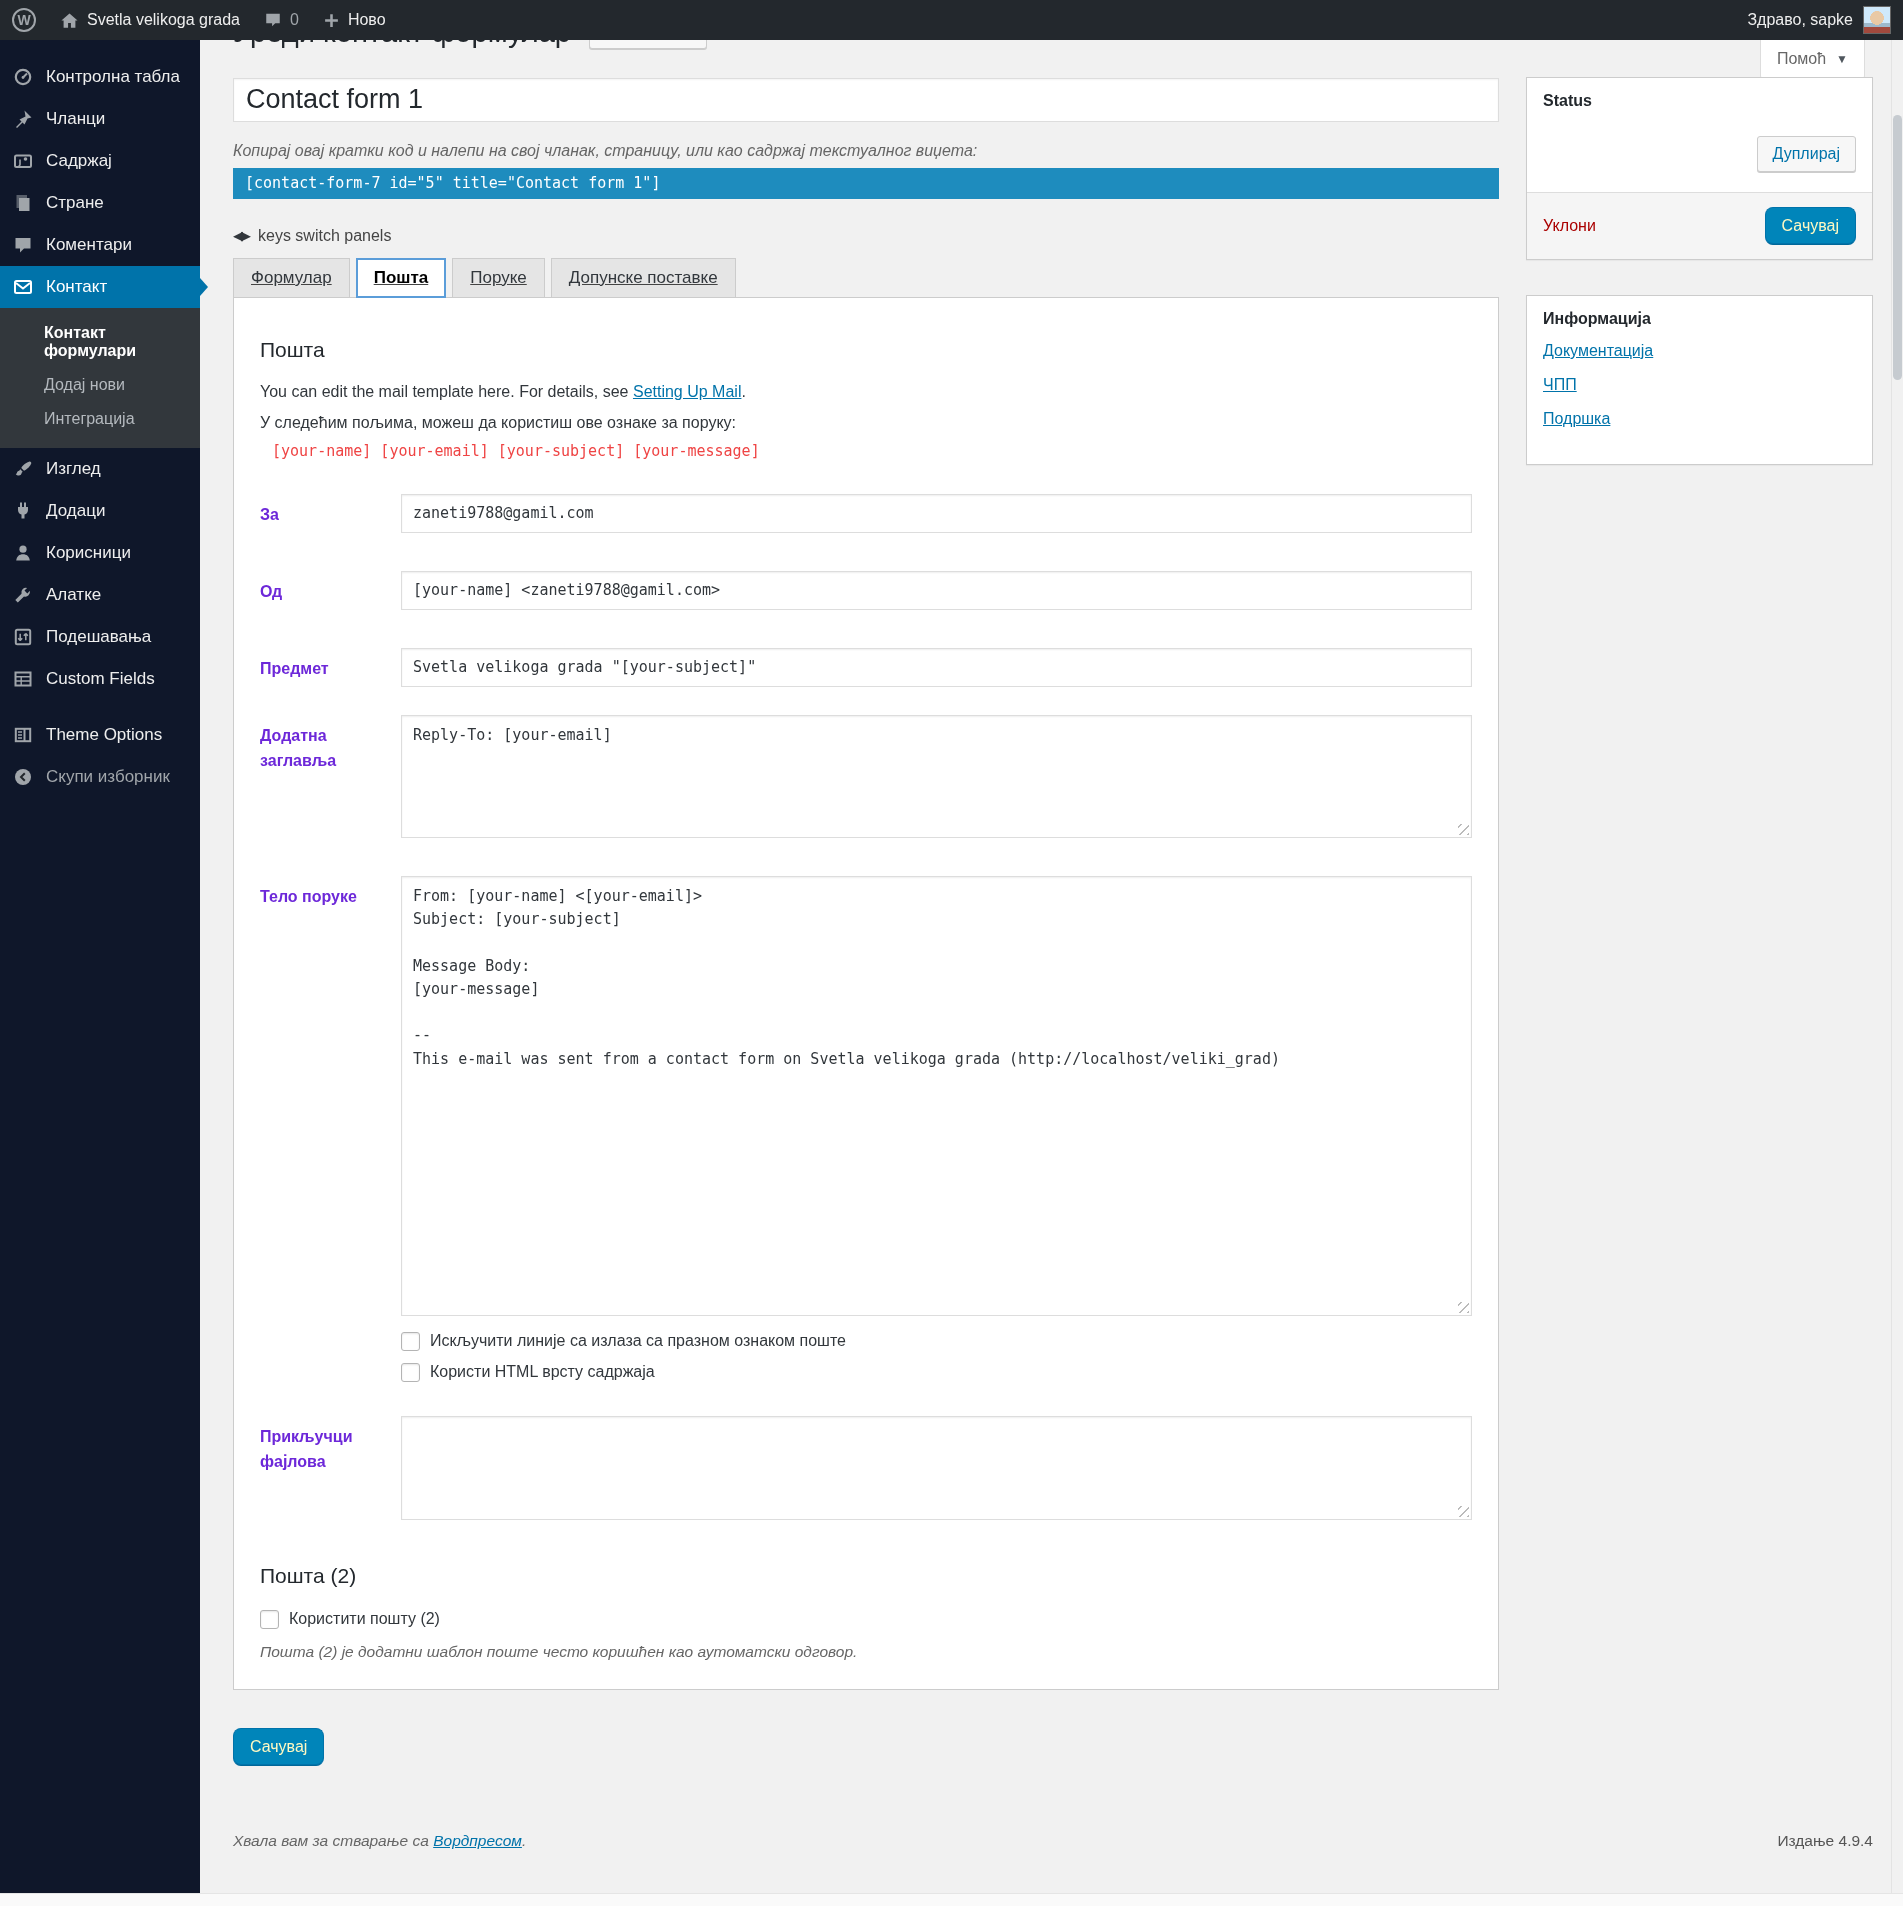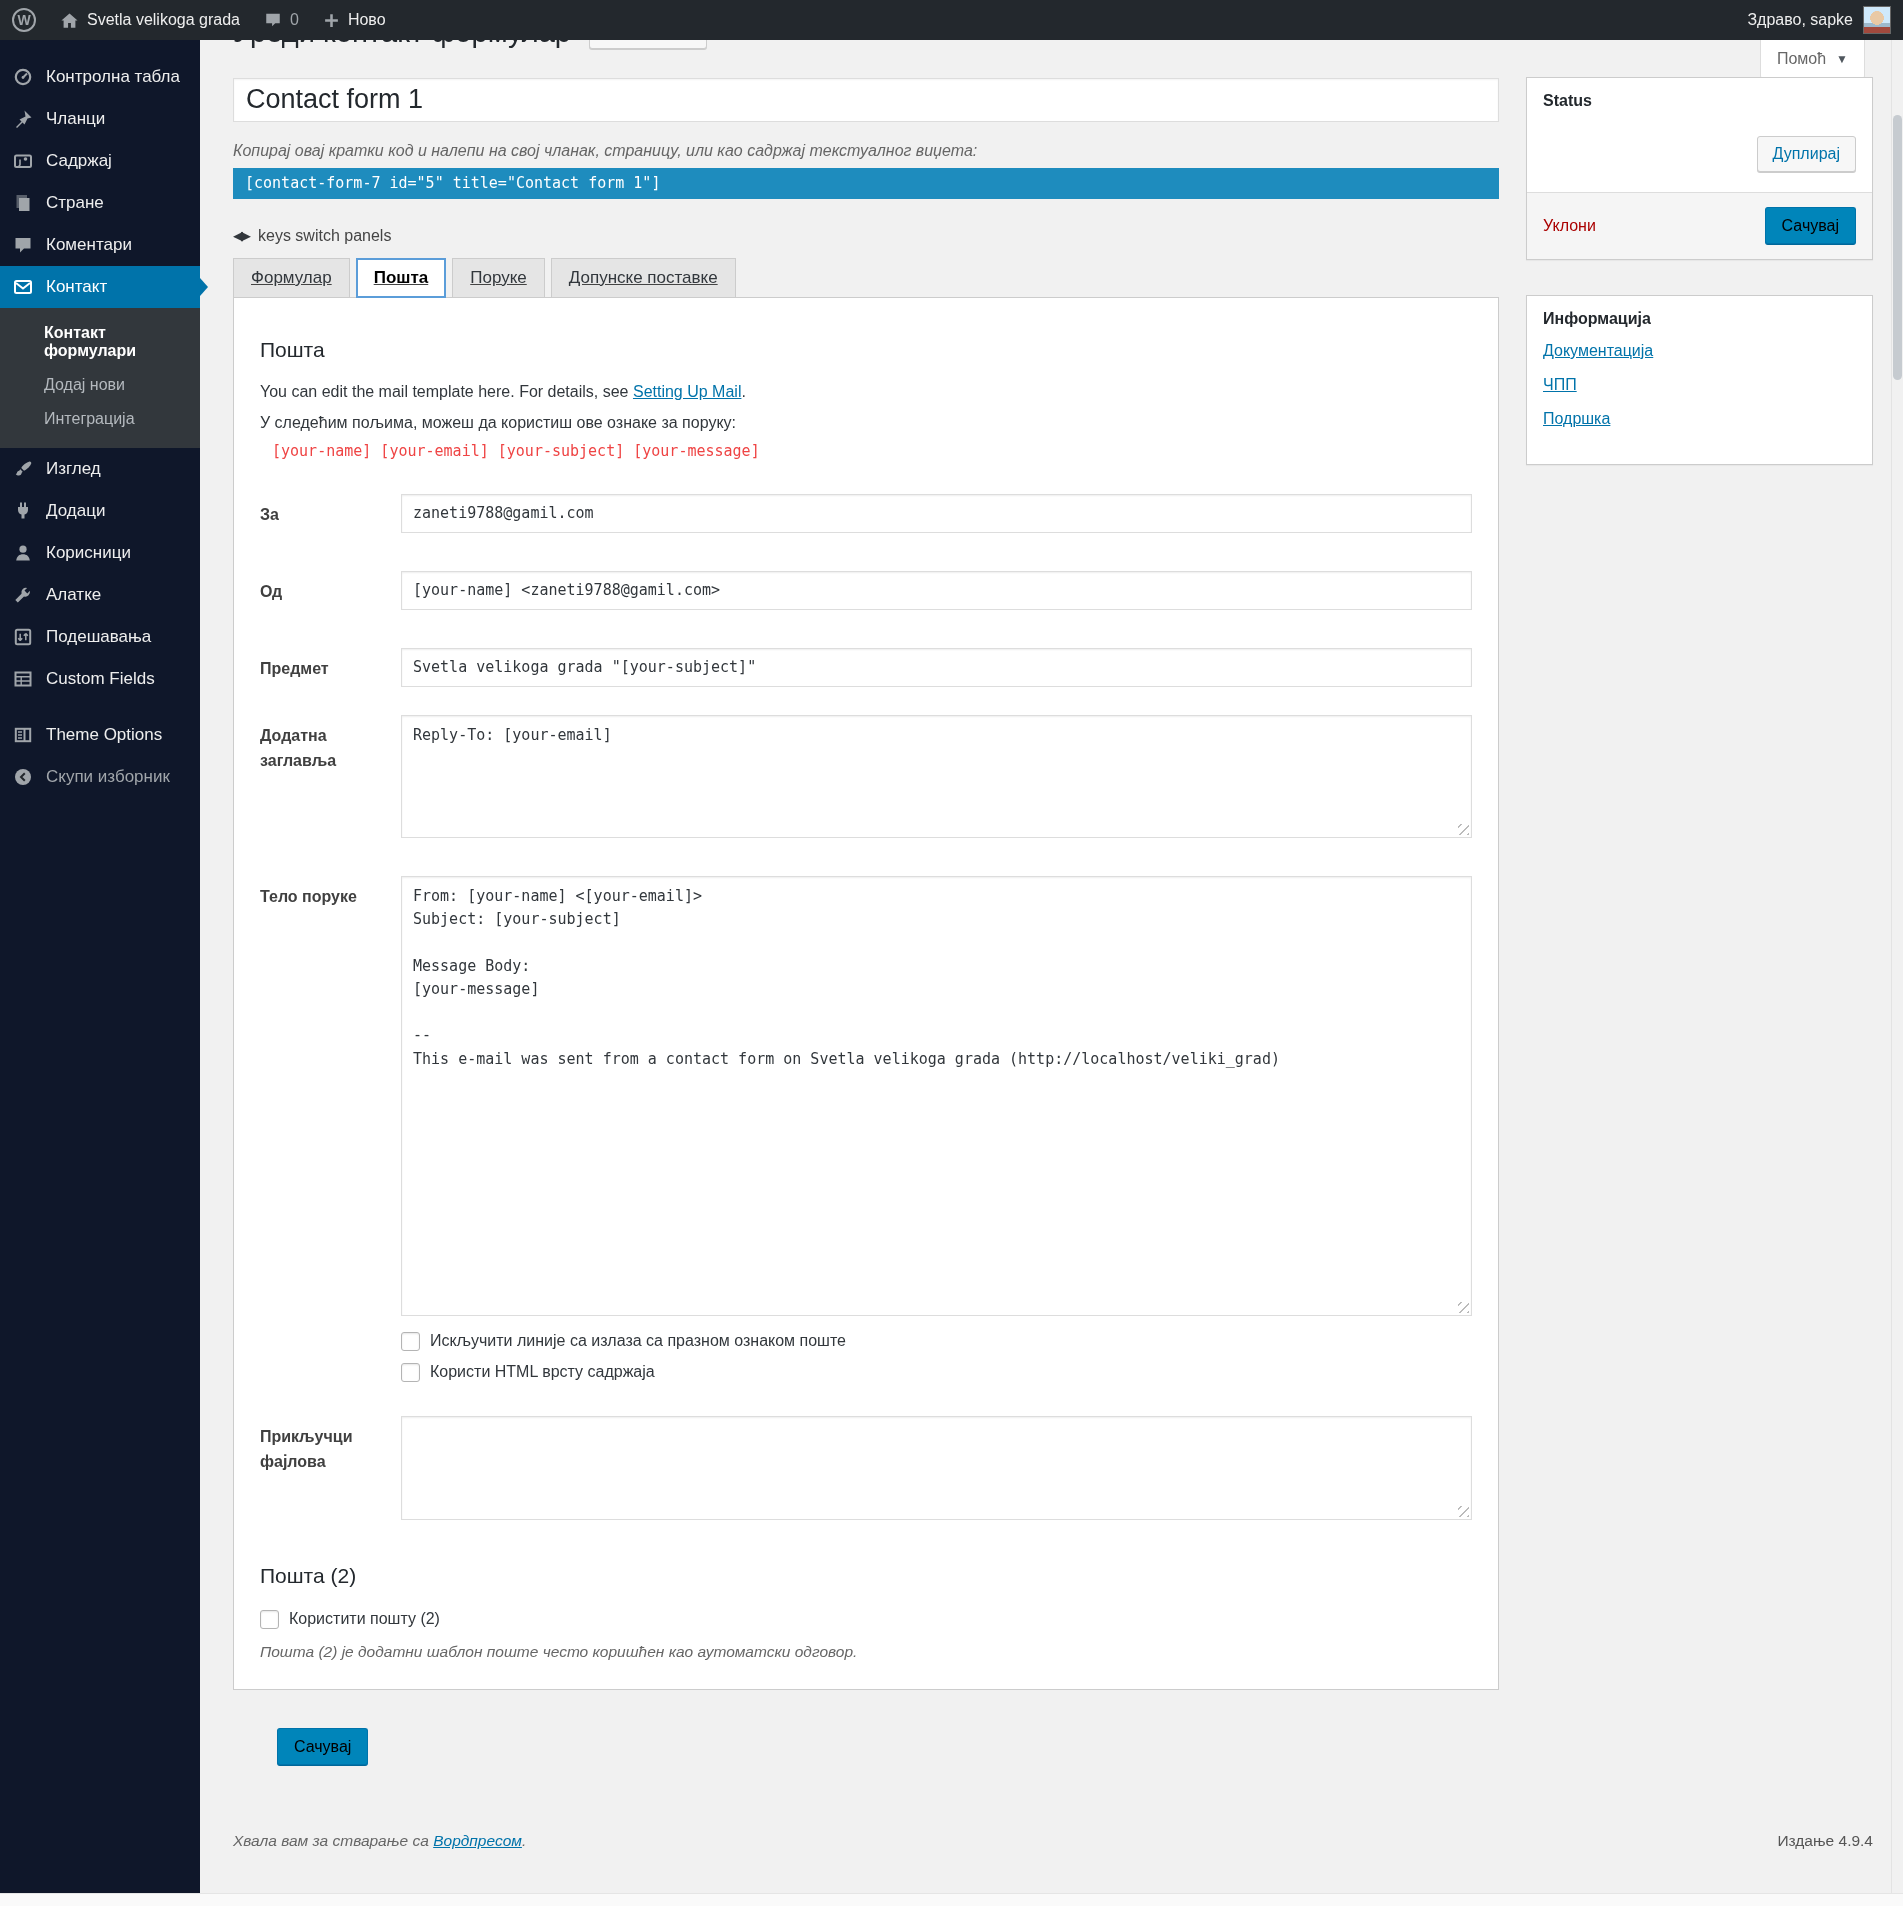--- a/index.html
+++ b/index.html
@@ -110,21 +110,21 @@
 
   .editor-panel { background:#fff; border:1px solid #ccc; padding:26px 26px 22px; position:relative; z-index:1; }
   .panel-h2 { font-size:21px; font-weight:400; color:#23282d; margin:14px 0 18px; }
   .intro p { font-size:16px; color:#32373c; margin-bottom:7px; line-height:1.5; }
   .mail-tags {
     font-family:"DejaVu Sans Mono", monospace; font-size:15px; color:#ef4444;
     padding-left:12px; margin-bottom:34px; letter-spacing:0;margin-top:6px;
   }
 
   .frow { display:flex; margin-bottom:38px; }
-  .flabel { width:141px; flex:none; padding-top:9px; font-size:16px; font-weight:600; color:#404040; line-height:1.55; padding-right:10px; }
+  .flabel { width:141px; flex:none; padding-top:9px; font-size:16px; font-weight:600; color:#6d28d9; line-height:1.55; padding-right:10px; }
   .fctl { flex:1; }
   .text-ctl {
     width:100%; border:1px solid #ddd; background:#fff; color:#32373c;
     font-family:"DejaVu Sans Mono", monospace; font-size:15px;
     padding:8px 11px; box-shadow:inset 0 1px 2px rgba(0,0,0,.07); display:block;
   }
   input.text-ctl { height:39px; }
   textarea.text-ctl { resize:none; line-height:1.55; position:relative; }
   .ta-wrap { position:relative; }
   .ta-wrap::after {
@@ -143,22 +143,22 @@
     width:19px; height:19px; background:#fff; border:1px solid #b4b4b4; border-radius:3px;
     box-shadow:inset 0 1px 2px rgba(0,0,0,.1); cursor:pointer; flex:none;
   }
   .cb-gap { margin-bottom:34px; }
 
   .mail2-h2 { font-size:21px; font-weight:400; color:#23282d; margin:44px 0 22px; }
   .mail2-note { font-style:italic; color:#666; font-size:15.5px; margin:14px 0 6px; }
 
   .btn-primary {
     background:#0085ba; border:1px solid #0073aa; border-bottom-color:#006799;
-    color:#000000; border-radius:3px; padding:9px 16px; font-size:16px; cursor:pointer;
-    box-shadow:inset 0 -1px 0 #0073aa; font-family:"Liberation Sans", sans-serif;margin-left:44px;
+    color:#fef9c3; border-radius:8px; padding:9px 16px; font-size:16px; cursor:pointer;
+    box-shadow:inset 0 -1px 0 #0073aa; font-family:"Liberation Sans", sans-serif;
   }
   .btn-secondary {
     background:#f7f7f7; border:1px solid #ccc; color:#0073aa; border-radius:3px;
     padding:8px 15px; font-size:16px; cursor:pointer; box-shadow:0 1px 0 #ccc;
     font-family:"Liberation Sans", sans-serif;
   }
   .save-row { margin-top:38px; }
 
   
   .postbox { background:#fff; border:1px solid #ccc; box-shadow:0 1px 1px rgba(0,0,0,.04); }

